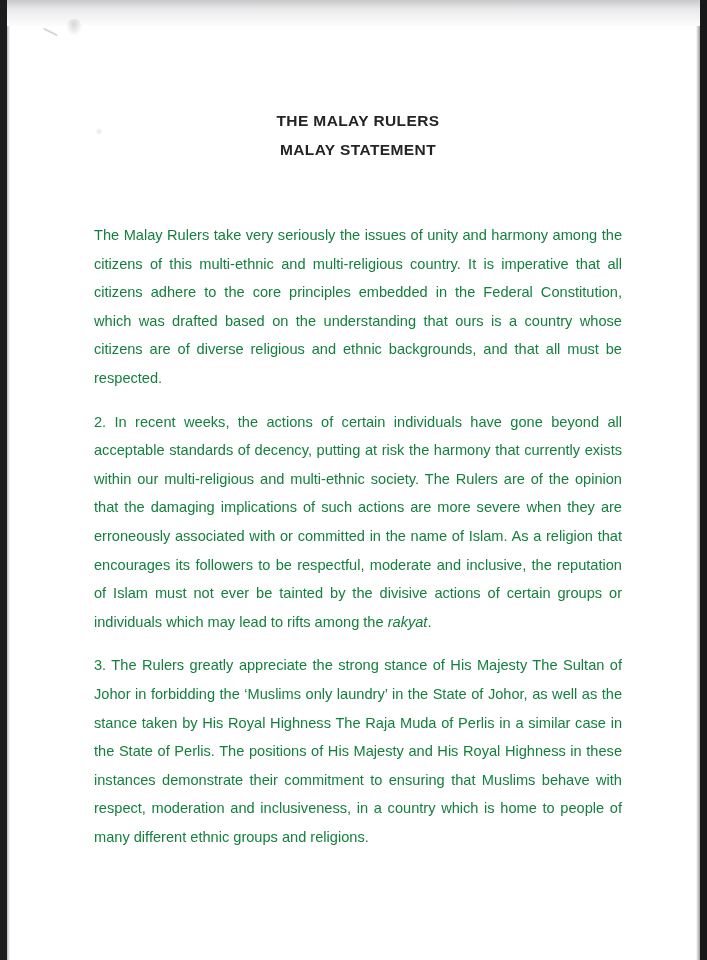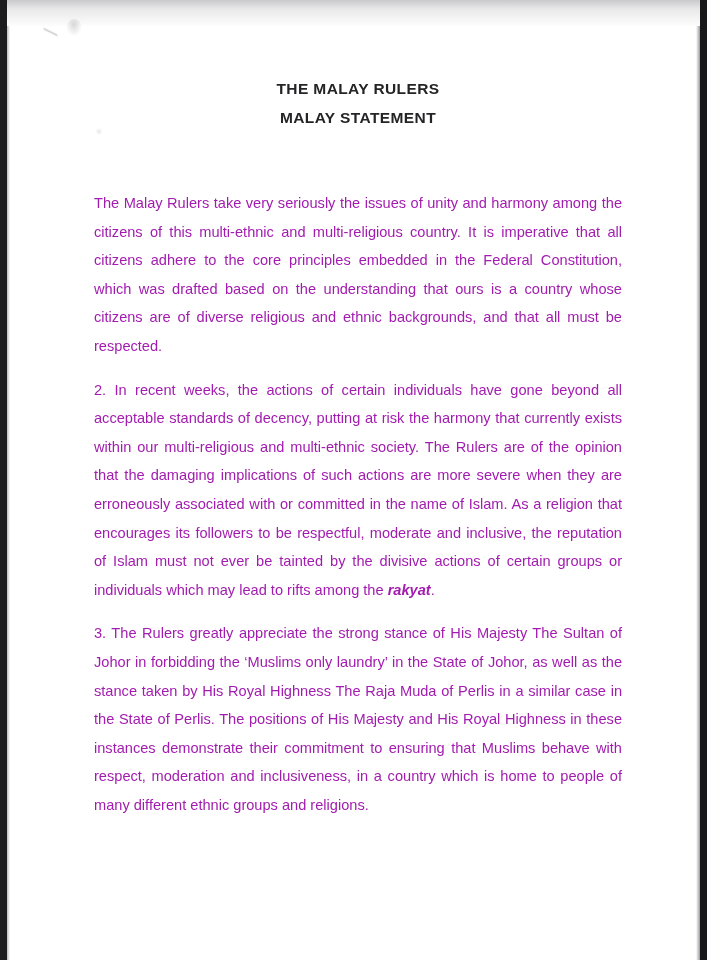--- a/index.html
+++ b/index.html
@@ -105,36 +105,36 @@
   }
 
   .doc-heading {
     text-align: center;
     font-weight: bold;
     font-size: 15.5px;
     letter-spacing: 0.4px;
     color: #242426;
     line-height: 29px;
   }
-  .doc-heading .heading-line-1 { display: block; padding-top: 74px; }
+  .doc-heading .heading-line-1 { display: block; padding-top: 106px; }
   .doc-heading .heading-line-2 { display: block; }
 
   .doc-paragraph {
     text-align: justify;
     text-justify: inter-word;
     font-size: 14.6px;
     line-height: 28.6px;
-    color: #a21caf;
+    color: #15803d;
     margin: 0;
   }
   .doc-paragraph.p1 { margin-top: 57px; }
   .doc-paragraph.p2 { margin-top: 15px; }
   .doc-paragraph.p3 { margin-top: 15px; }
 
-  .doc-paragraph .em-term { font-style: italic; font-weight: bold; }
+  .doc-paragraph .em-term { font-style: italic; }
 </style>
 </head>
 <body>
 
 <div class="scan-page">
 
   <div class="edge-strip left"></div>
   <div class="edge-strip-inner-left"></div>
 
   <div class="edge-strip right"></div>

